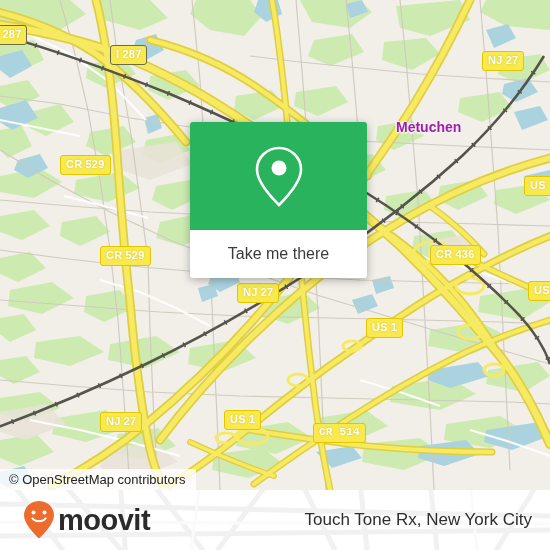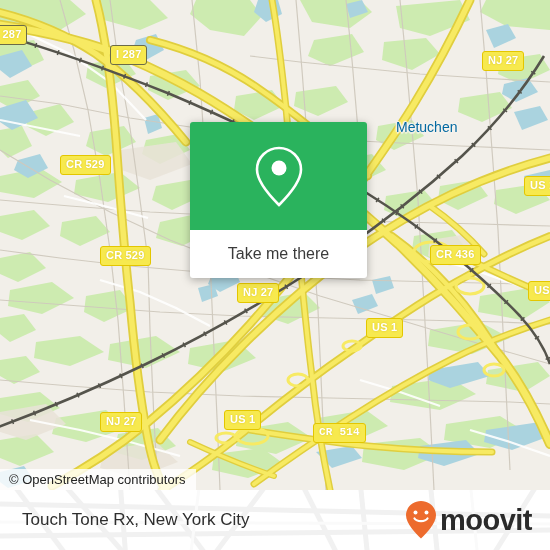--- a/index.html
+++ b/index.html
@@ -47,26 +47,27 @@
   }
   .shield.dark {
     border-color: #6b6b48;
   }
 
   
   .place-label {
     position: absolute;
     font-family: "Liberation Sans", sans-serif;
     font-size: 14px;
-    color: #0369a1;
+    color: #a21caf;
     white-space: nowrap;
     text-shadow:
       -1.5px 0 1px #f6f3ee, 1.5px 0 1px #f6f3ee,
       0 -1.5px 1px #f6f3ee, 0 1.5px 1px #f6f3ee,
       -1px -1px 1px #f6f3ee, 1px 1px 1px #f6f3ee;
+    font-weight: bold;
   }
 
   
   #popup {
     position: absolute;
     left: 190px;
     top: 122px;
     width: 177px;
     z-index: 40;
     filter: drop-shadow(0 2px 4px rgba(0,0,0,0.30));
@@ -404,26 +405,26 @@
         <path d="M490,70 L540,-10"></path>
       </g>
       <g stroke="#fafafa" stroke-width="3" fill="none">
         <path d="M0,32 L550,34"></path>
         <path d="M200,-10 L190,70"></path>
         <path d="M470,-10 L478,70"></path>
       </g>
     </svg>
 
     <div id="footer-inner">
-      <div id="footer-title">Touch Tone Rx, New York City</div>
       <div id="brand">
         <svg width="34" height="40" viewBox="0 0 34 40">
           <path d="M17 1 C8.7 1 2 7.4 2 15.3 C2 24 12 33.5 17 38.5 C22 33.5 32 24 32 15.3 C32 7.4 25.3 1 17 1 Z" fill="#ed6b2d"></path>
           <circle cx="11.5" cy="12.5" r="2" fill="#ffffff"></circle>
           <circle cx="22.5" cy="12.5" r="2" fill="#ffffff"></circle>
           <path d="M10.5 18.5 C12.8 22 21.2 22 23.5 18.5" fill="none" stroke="#ffffff" stroke-width="2.2" stroke-linecap="round"></path>
         </svg>
         <span id="brand-name">moovit</span>
       </div>
+      <div id="footer-title">Touch Tone Rx, New York City</div>
     </div>
   </div>
 
 </div>
 
 </body></html>

